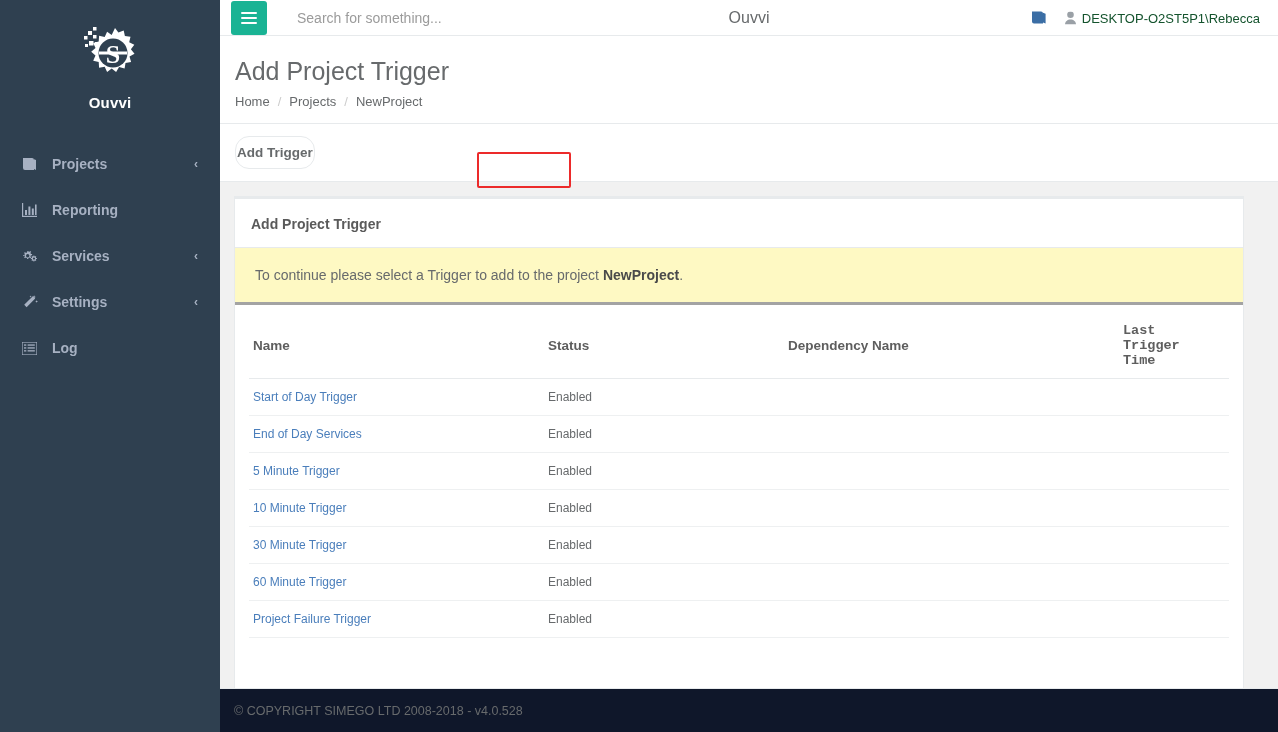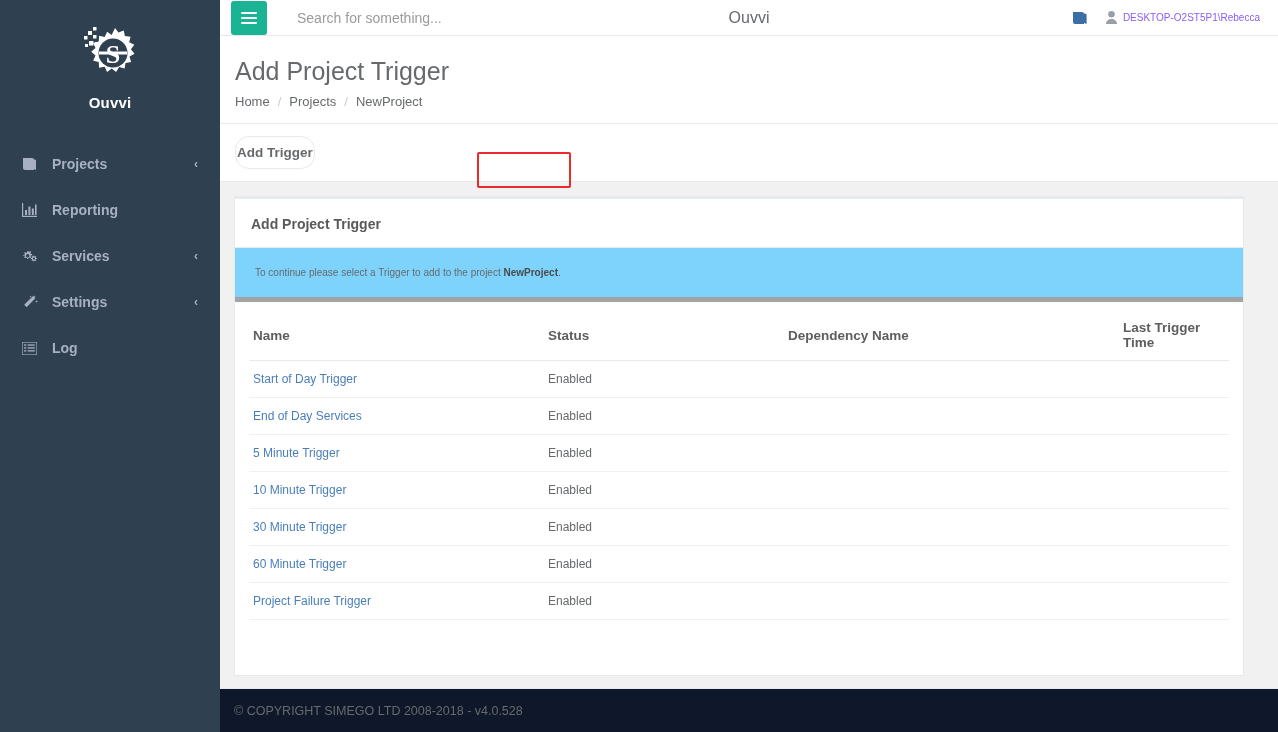--- a/index.html
+++ b/index.html
@@ -95,21 +95,21 @@
     text-align: center;
     font-size: 16px; color: #676a6c;
     pointer-events: none;
   }
   #topbar-right {
     position: absolute; right: 18px; top: 50%;
     transform: translateY(-50%);
     display: flex; align-items: center; gap: 18px;
   }
   .book-ico { color: #3b6ea5; display: flex; align-items: center; }
-  #user-box { display: flex; align-items: center; color: #8b5cf6; font-size: 10px; }
+  #user-box { display: flex; align-items: center; color: #14532d; font-size: 13px; }
   #user-box .person-ico { margin-right: 6px; color: #9aa0a6; display: flex; align-items: center; }
 
   
   #page-head {
     background: #ffffff;
     border-bottom: 1px solid #e7eaec;
     padding: 20px 15px 0 15px;
   }
   #page-title {
     font-size: 25px; font-weight: normal;
@@ -160,24 +160,24 @@
     border-top: 3px solid #e7eaec;
     width: 1010px;
     margin-left: 0;
   }
   .card-head {
     padding: 16px 16px 14px 16px;
     border-bottom: 1px solid #e7eaec;
   }
   .card-title { font-size: 14px; font-weight: bold; color: #5a5a5a; }
   .card-note {
-    background: #7dd3fc;
-    border-bottom: 5px solid #a3a3a3;
+    background: #fef9c3;
+    border-bottom: 3px solid #a3a3a3;
     padding: 19px 20px;
-    font-size: 10px;
+    font-size: 14px;
     color: #676a6c;
   }
   .card-note b { color: #4a4a4a; }
   .card-body { padding: 10px 14px 55px 14px; }
 
   table.tbl { width: 100%; border-collapse: collapse; }
   table.tbl th {
     text-align: left;
     font-size: 13.5px; font-weight: bold;
     color: #5e5e5e;
@@ -188,21 +188,21 @@
     font-size: 12px;
     color: #676a6c;
     padding: 11px 4px;
     border-bottom: 1px solid #eef0f1;
   }
   table.tbl tr:last-child td { border-bottom: 1px solid #eef0f1; }
   table.tbl a { color: #4a7ebb; text-decoration: none; cursor: pointer; }
   .col-name { width: 295px; }
   .col-status { width: 240px; }
   .col-dep { width: 335px; }
-  .col-last { text-align: right; padding-right: 20px !important; }
+  .col-last { text-align: right; padding-right: 20px !important; font-family: Liberation Mono, monospace; }
 
   
   #footer {
     position: absolute; left: 0; right: 0; bottom: 0;
     height: 44px;
     background: #0f172a;
     border-top: 1px solid #e7eaec;
     display: flex; align-items: center;
     padding-left: 14px;
     font-size: 12.5px; color: #676a6c;

